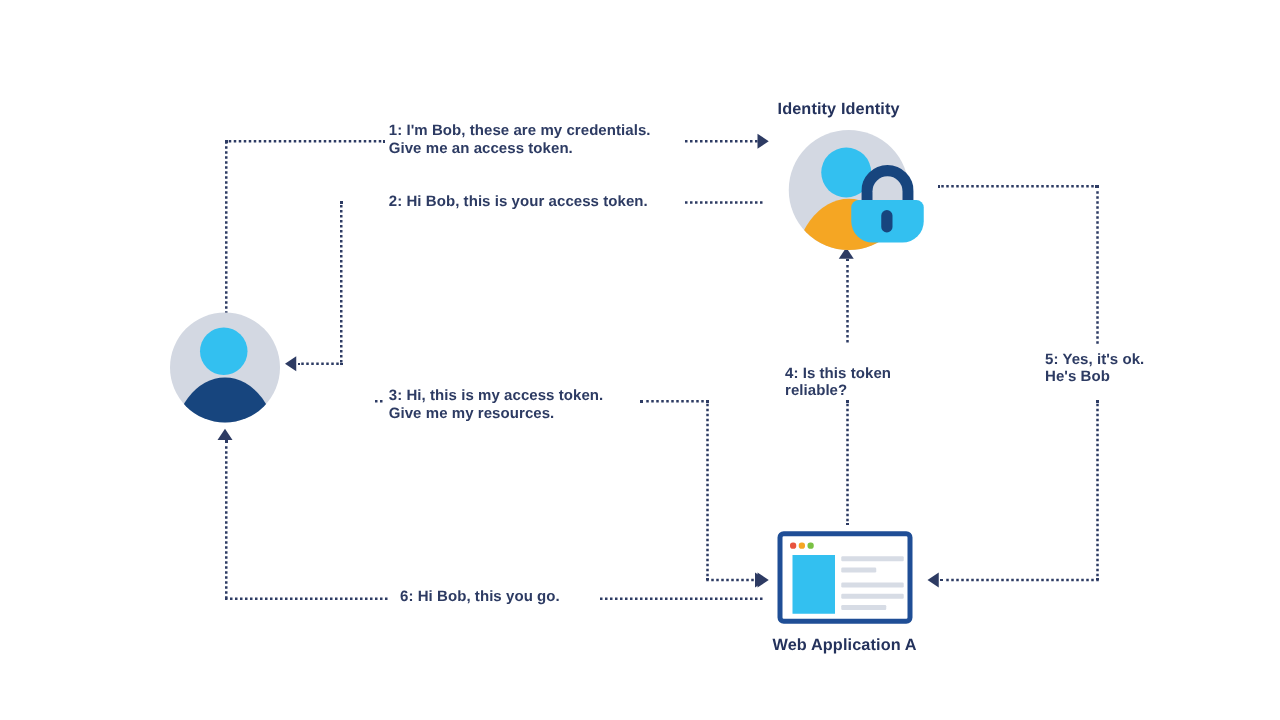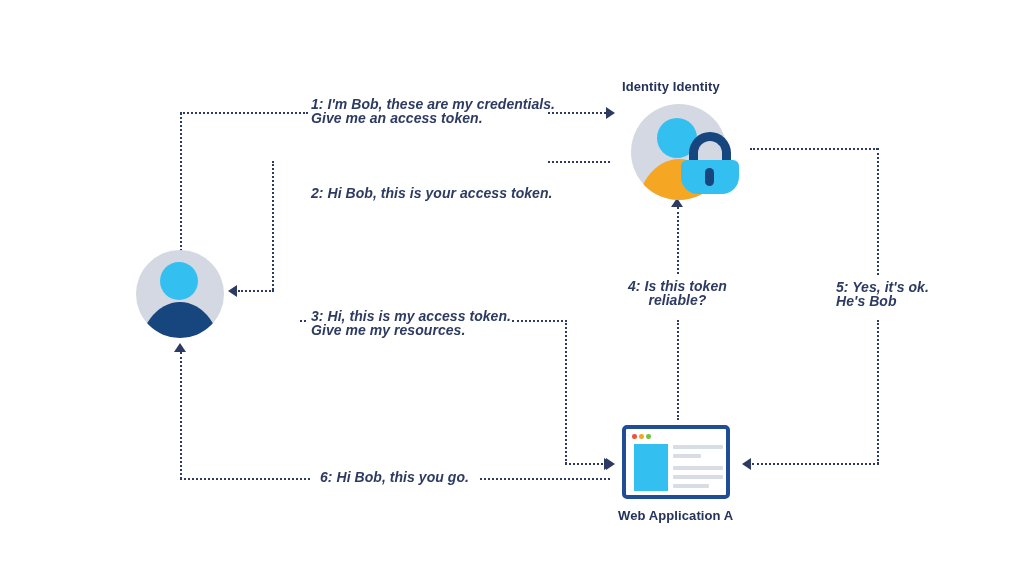--- a/index.html
+++ b/index.html
@@ -8,25 +8,24 @@
     background:#ffffff;
     font-family:"Liberation Sans", sans-serif;
     overflow:hidden;
   }
   #stage{position:relative;width:1024px;height:576px;}
 
   .lbl{
     position:absolute;
     color:#2d3b63;
     font-weight:bold;
-    font-size:14px;
+    font-size:12px;
     line-height:13.5px;
     letter-spacing:0.05px;
     white-space:pre-line;
-    font-style:italic;
   }
   .node-title{
     position:absolute;
     color:#24325c;
     font-weight:bold;
     font-size:13px;
     letter-spacing:0.1px;
     white-space:nowrap;
   }
 
@@ -69,34 +68,34 @@
   <div class="dh" style="left:180px;top:112px;width:128px;"></div>
   <div class="dh" style="left:548px;top:112px;width:62px;"></div>
   <div class="arrow right" style="left:606px;top:107px;"></div>
   <div class="lbl" style="left:311px;top:98px;">1: I'm Bob, these are my credentials.
 Give me an access token.</div>
 
   <div class="dh" style="left:548px;top:161px;width:62px;"></div>
   <div class="dv" style="left:272px;top:161px;height:129px;"></div>
   <div class="dh" style="left:238px;top:290px;width:36px;"></div>
   <div class="arrow left" style="left:228px;top:285px;"></div>
-  <div class="lbl" style="left:311px;top:155px;margin-top:32px;">2: Hi Bob, this is your access token.</div>
+  <div class="lbl" style="left:311px;top:155px;">2: Hi Bob, this is your access token.</div>
 
   <div class="dh" style="left:300px;top:320px;width:6px;"></div>
   <div class="dh" style="left:512px;top:320px;width:55px;"></div>
   <div class="dv" style="left:565px;top:320px;height:144px;"></div>
   <div class="dh" style="left:565px;top:463px;width:42px;"></div>
   <div class="arrow right" style="left:604px;top:458px;"></div>
   <div class="lbl" style="left:311px;top:310px;">3: Hi, this is my access token.
 Give me my resources.</div>
 
   <div class="dv" style="left:677px;top:207px;height:67px;"></div>
   <div class="dv" style="left:677px;top:320px;height:100px;"></div>
   <div class="arrow up" style="left:671px;top:198px;"></div>
-  <div class="lbl" style="left:628px;top:280px;text-align:center;">4: Is this token
+  <div class="lbl" style="left:628px;top:292px;">4: Is this token
 reliable?</div>
 
   <div class="dh" style="left:750px;top:148px;width:128px;"></div>
   <div class="dv" style="left:877px;top:148px;height:127px;"></div>
   <div class="dv" style="left:877px;top:320px;height:144px;"></div>
   <div class="dh" style="left:752px;top:463px;width:127px;"></div>
   <div class="arrow left" style="left:742px;top:458px;"></div>
   <div class="lbl" style="left:836px;top:281px;">5: Yes, it's ok.
 He's Bob</div>
 

